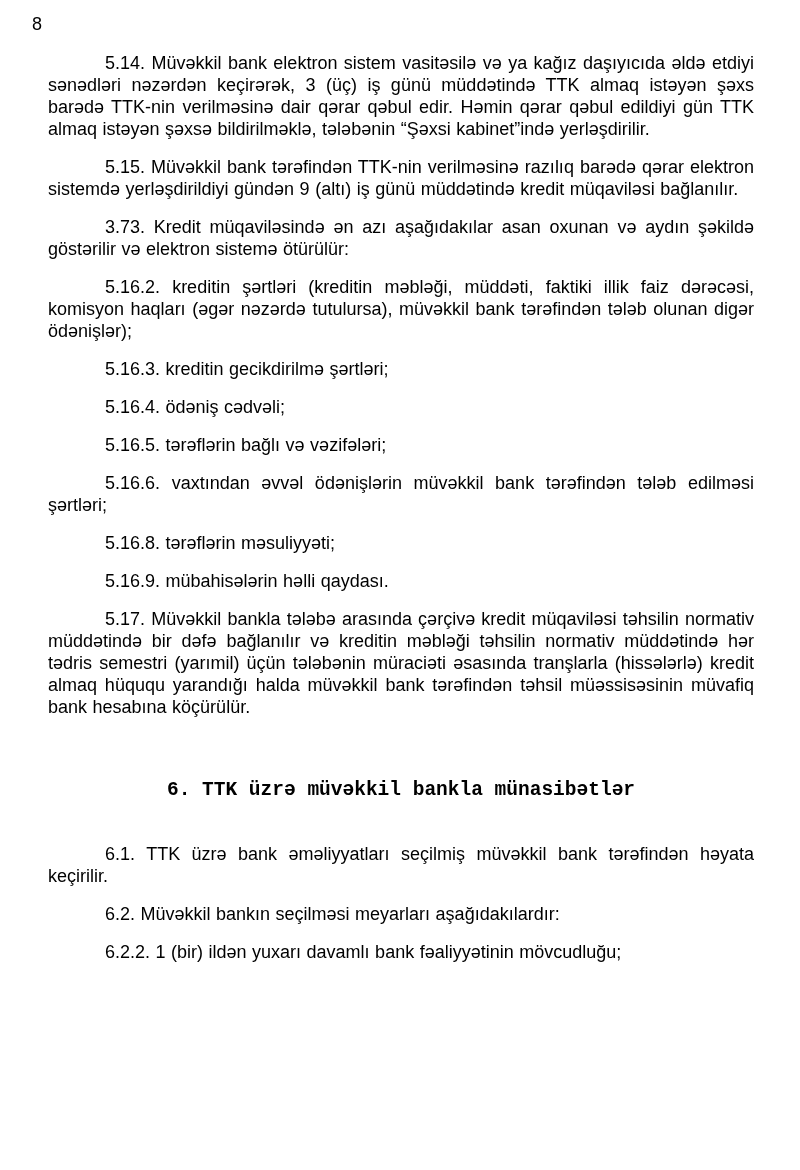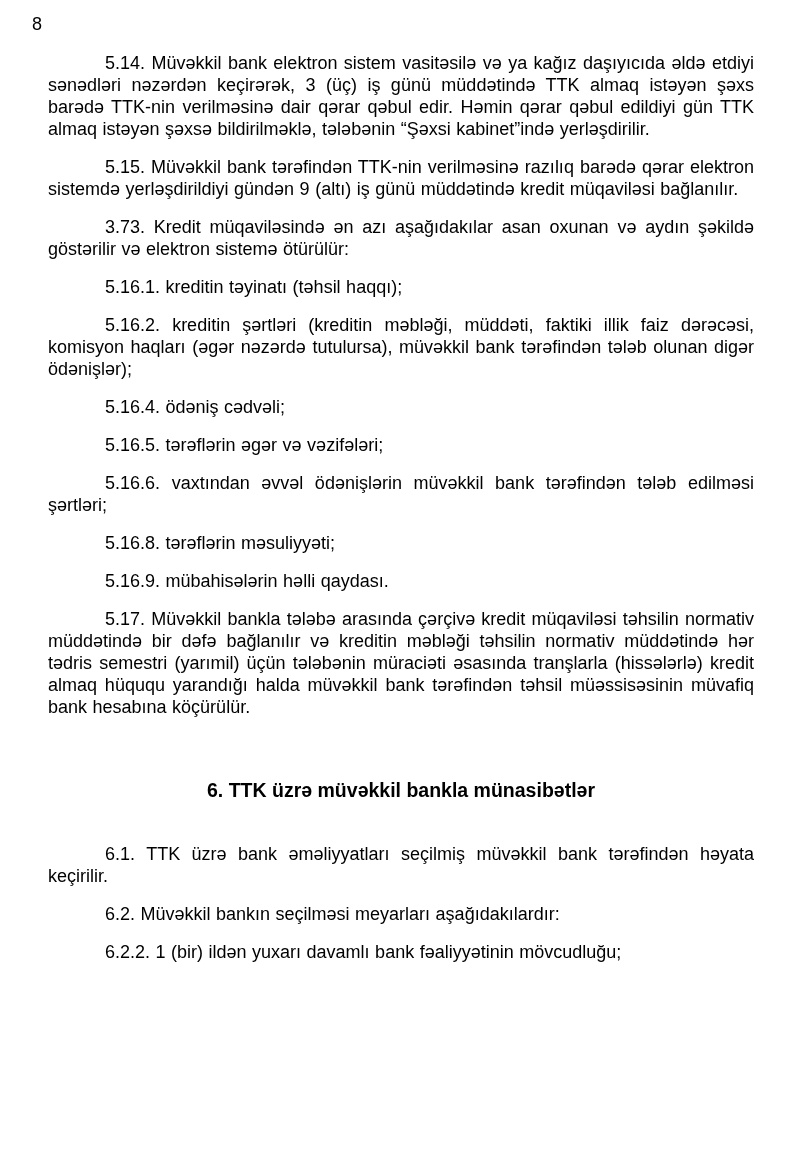--- a/index.html
+++ b/index.html
@@ -32,36 +32,37 @@
       text-indent: 57px;
       word-spacing: 0.5px;
     }
     .heading {
       margin: 58px 0 38px 0;
       font-size: 19.5px;
       line-height: 29px;
       font-weight: bold;
       text-align: center;
       text-indent: 0;
+      font-family: Liberation Mono, monospace;
     }
   </style>
 </head>
 <body>
 
 <div class="page">
 
   <div class="page-number">8</div>
 
   <p class="para">5.14. Müvəkkil bank elektron sistem vasitəsilə və ya kağız daşıyıcıda əldə etdiyi sənədləri nəzərdən keçirərək, 3 (üç) iş günü müddətində TTK almaq istəyən şəxs barədə TTK-nin verilməsinə dair qərar qəbul edir. Həmin qərar qəbul edildiyi gün TTK almaq istəyən şəxsə bildirilməklə, tələbənin “Şəxsi kabinet”ində yerləşdirilir.</p>
   <p class="para">5.15. Müvəkkil bank tərəfindən TTK-nin verilməsinə razılıq barədə qərar elektron sistemdə yerləşdirildiyi gündən 9 (altı) iş günü müddətində kredit müqaviləsi bağlanılır.</p>
   <p class="para">3.73. Kredit müqaviləsində ən azı aşağıdakılar asan oxunan və aydın şəkildə göstərilir və elektron sistemə ötürülür:</p>
-  <p class="para">5.16.1. kreditin təyinatı (təhsil haqqı);</p>
   <p class="para">5.16.2. kreditin şərtləri (kreditin məbləği, müddəti, faktiki illik faiz dərəcəsi, komisyon haqları (əgər nəzərdə tutulursa), müvəkkil bank tərəfindən tələb olunan digər ödənişlər);</p>
+  <p class="para">5.16.3. kreditin gecikdirilmə şərtləri;</p>
   <p class="para">5.16.4. ödəniş cədvəli;</p>
-  <p class="para">5.16.5. tərəflərin əgər və vəzifələri;</p>
+  <p class="para">5.16.5. tərəflərin bağlı və vəzifələri;</p>
   <p class="para">5.16.6. vaxtından əvvəl ödənişlərin müvəkkil bank tərəfindən tələb edilməsi şərtləri;</p>
   <p class="para">5.16.8. tərəflərin məsuliyyəti;</p>
   <p class="para">5.16.9. mübahisələrin həlli qaydası.</p>
   <p class="para">5.17. Müvəkkil bankla tələbə arasında çərçivə kredit müqaviləsi təhsilin normativ müddətində bir dəfə bağlanılır və kreditin məbləği təhsilin normativ müddətində hər tədris semestri (yarımil) üçün tələbənin müraciəti əsasında tranşlarla (hissələrlə) kredit almaq hüququ yarandığı halda müvəkkil bank tərəfindən təhsil müəssisəsinin müvafiq bank hesabına köçürülür.</p>
 
   <h2 class="heading">6. TTK üzrə müvəkkil bankla münasibətlər</h2>
 
   <p class="para">6.1. TTK üzrə bank əməliyyatları seçilmiş müvəkkil bank tərəfindən həyata keçirilir.</p>
   <p class="para">6.2. Müvəkkil bankın seçilməsi meyarları aşağıdakılardır:</p>
   <p class="para">6.2.2. 1 (bir) ildən yuxarı davamlı bank fəaliyyətinin mövcudluğu;</p>

